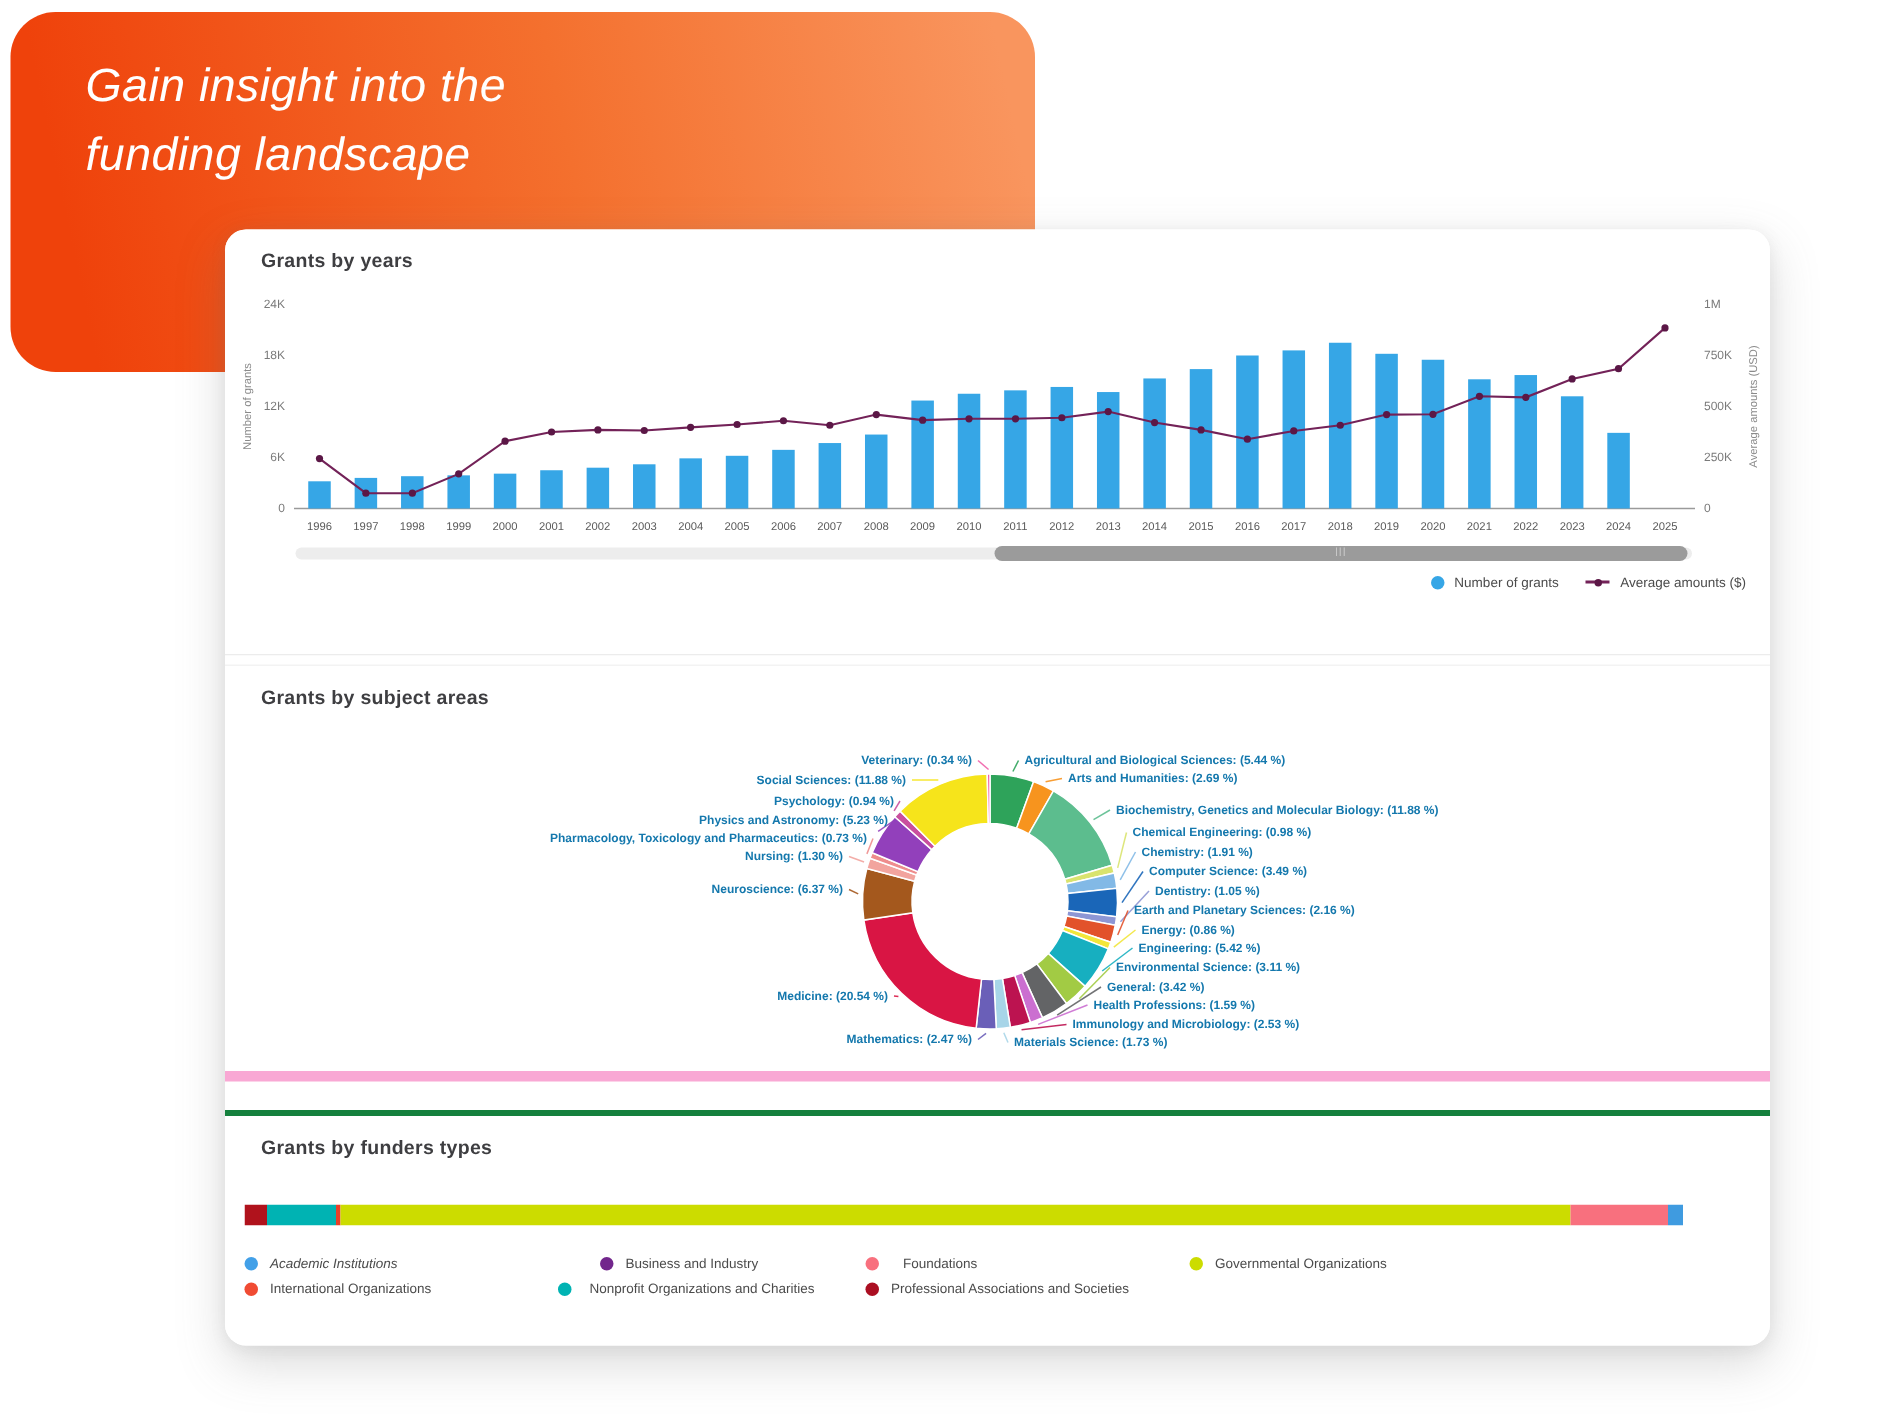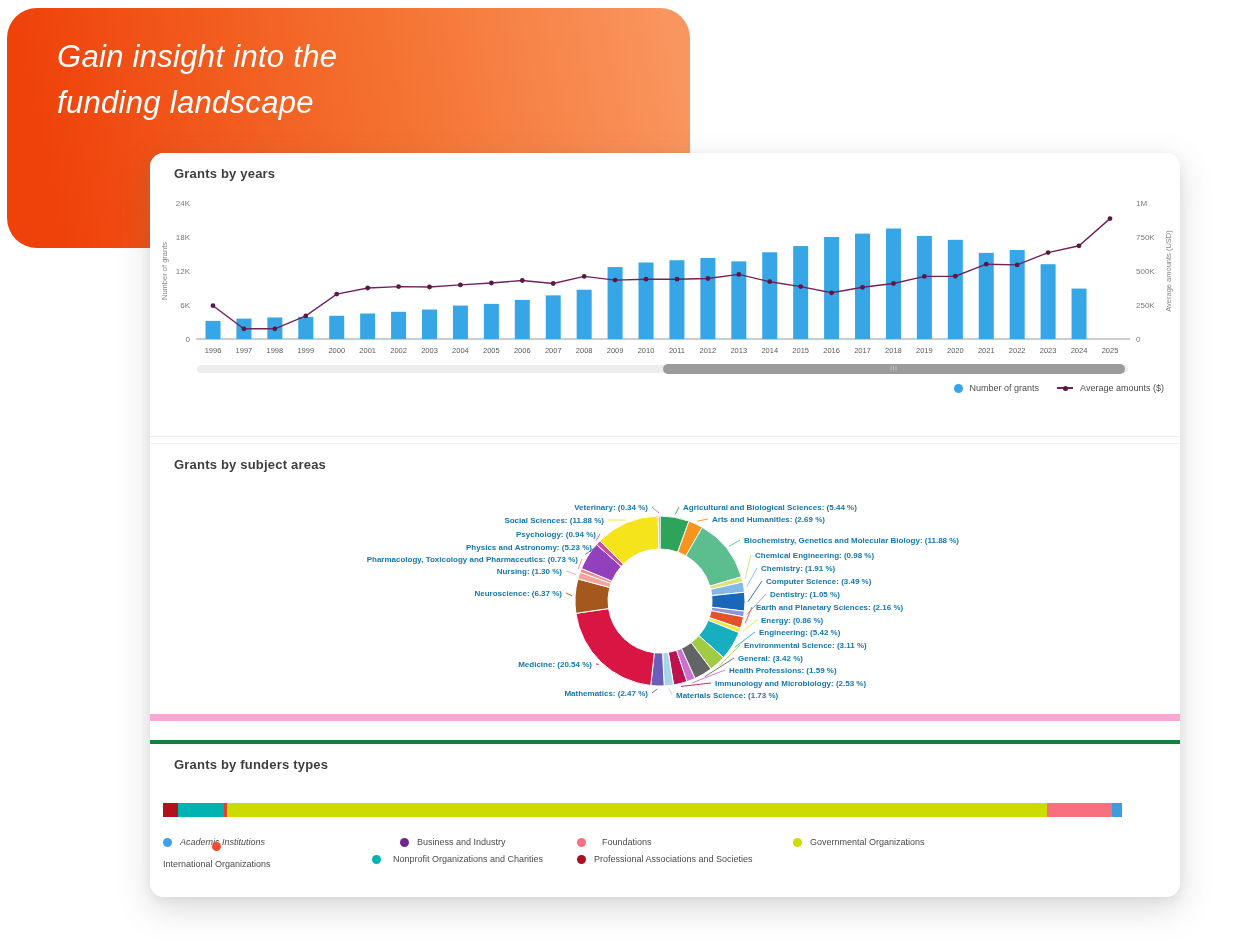--- a/index.html
+++ b/index.html
@@ -284,21 +284,21 @@
             <span>Business and Industry</span>
           </div>
           <div class="funders-legend-item" style="left: 427px; top: 93px; gap: 16px;">
             <span class="dot" style="background: rgb(248, 112, 126);"></span>
             <span>Foundations</span>
           </div>
           <div class="funders-legend-item" style="left: 620px; top: 93px; margin-left: 23px;">
             <span class="dot" style="background: rgb(204, 220, 0);"></span>
             <span>Governmental Organizations</span>
           </div>
-          <div class="funders-legend-item" style="left: 13px; top: 98px; flex-direction: column;">
+          <div class="funders-legend-item" style="left: 13px; top: 110px;">
             <span class="dot" style="background: rgb(240, 75, 51);"></span>
             <span>International Organizations</span>
           </div>
           <div class="funders-legend-item" style="left: 222px; top: 110px; gap: 12px;">
             <span class="dot" style="background: rgb(0, 179, 179);"></span>
             <span>Nonprofit Organizations and Charities</span>
           </div>
           <div class="funders-legend-item" style="left: 427px; top: 110px;">
             <span class="dot" style="background: rgb(171, 15, 34);"></span>
             <span>Professional Associations and Societies</span>

